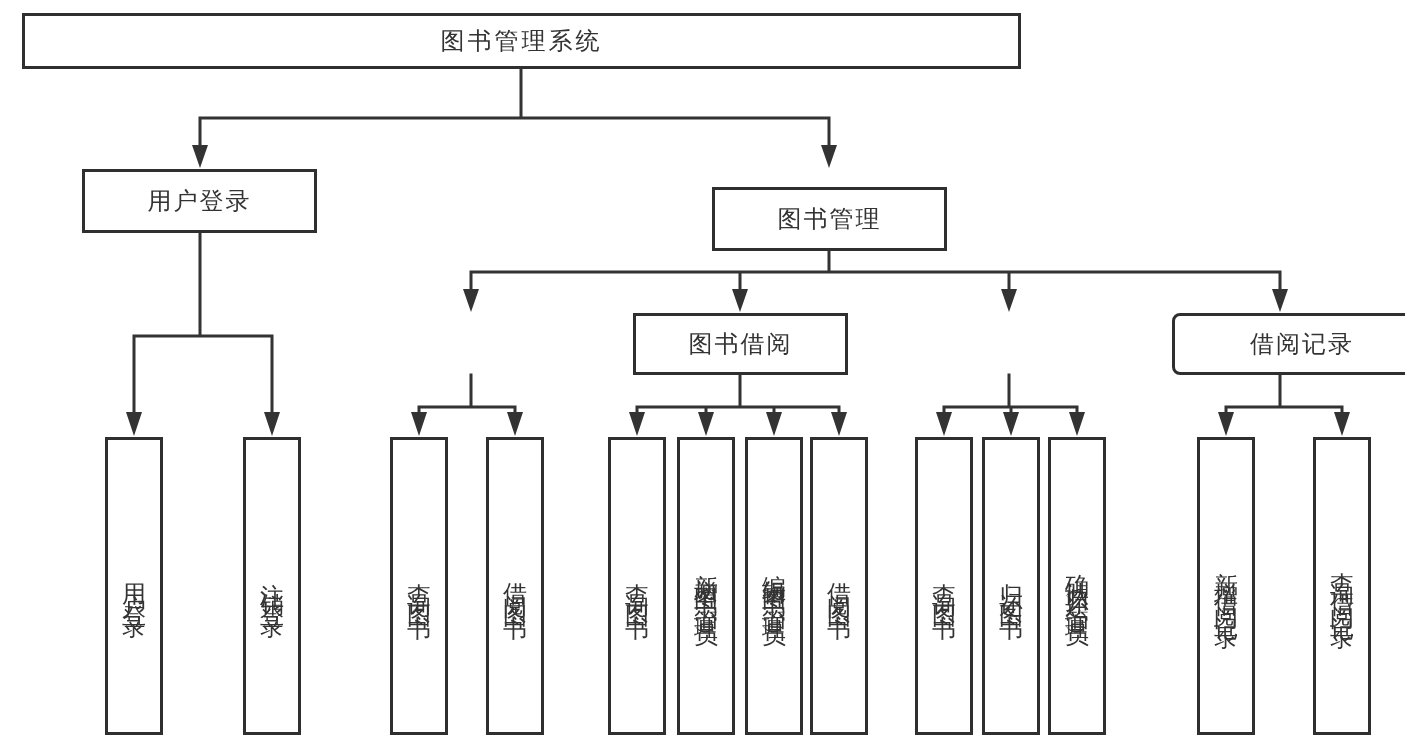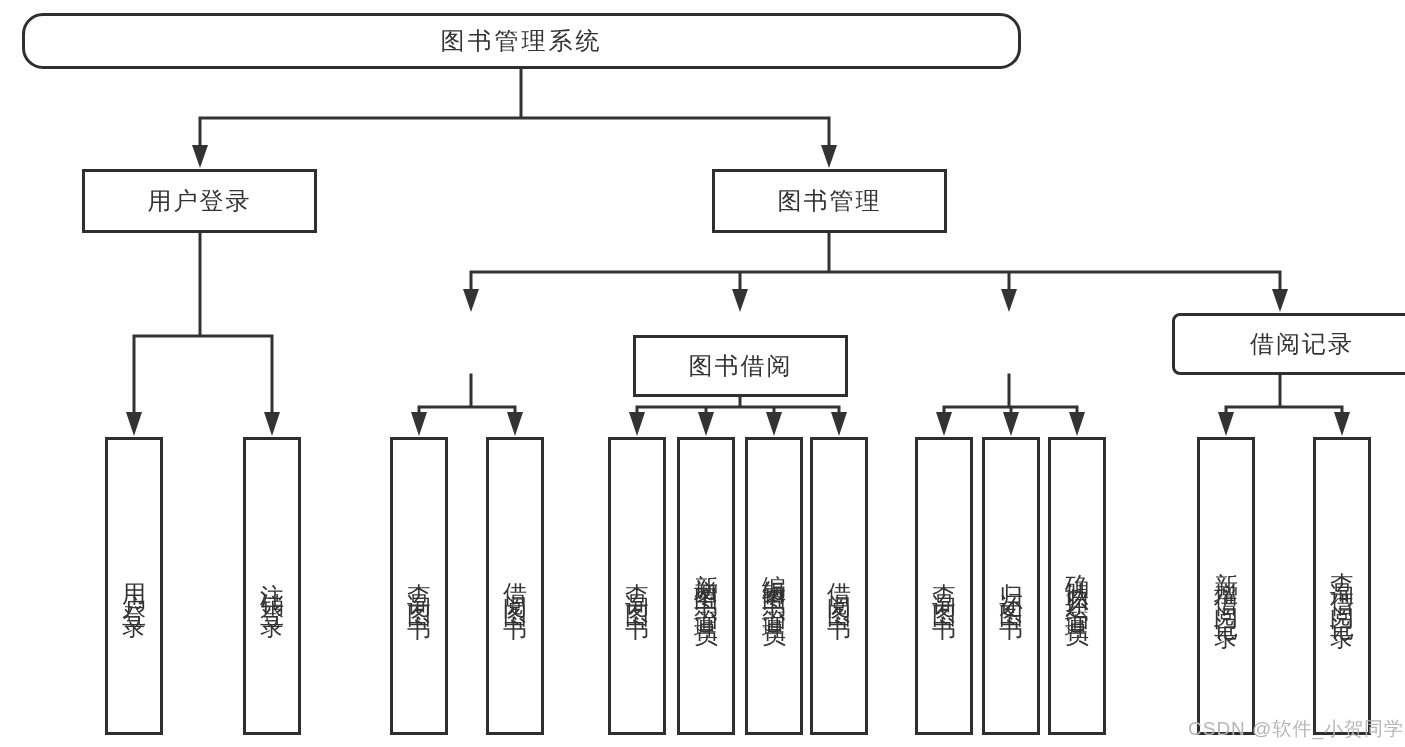--- a/index.html
+++ b/index.html
@@ -15,21 +15,21 @@
   #connectors polygon{fill:#333333;stroke:none;}
   .hbox{
     position:absolute;
     box-sizing:border-box;
     border:3px solid #2f2f2f;
     background:#ffffff;
     display:flex;align-items:center;justify-content:center;
     font-size:24px;color:#333333;letter-spacing:2px;
     white-space:nowrap;
   }
-  .hbox.root{letter-spacing:3px;border-radius:21px;}
+  .hbox.root{letter-spacing:3px;}
   .vbox{
     position:absolute;
     box-sizing:border-box;
     border:3px solid #2f2f2f;
     background:#ffffff;
     width:58px;height:298px;top:437px;
     display:flex;align-items:center;justify-content:center;
   }
   .vbox .vtext{
     writing-mode:vertical-rl;
@@ -96,23 +96,23 @@
     <g>
       <path d="M1280 375 V407 M1226 407 H1342 M1226 407 V414 M1342 407 V414"></path>
       <polygon points="1218,412 1234,412 1226,436"></polygon>
       <polygon points="1334,412 1350,412 1342,436"></polygon>
     </g>
   </svg>
 
   <div class="hbox root" style="left:22px;top:13px;width:999px;height:56px;">图书管理系统</div>
 
   <div class="hbox" style="left:82px;top:169px;width:235px;height:64px;">用户登录</div>
-  <div class="hbox" style="left:712px;top:169px;width:235px;height:64px;">图书管理</div>
+  <div class="hbox" style="left:712px;top:187px;width:235px;height:64px;">图书管理</div>
 
-  <div class="hbox" style="left:633px;top:313px;width:215px;height:62px;margin-top:22px;">图书借阅</div>
+  <div class="hbox" style="left:633px;top:313px;width:215px;height:62px;">图书借阅</div>
   <div class="hbox" style="left:1172px;top:313px;width:260px;height:62px;border-radius:8px;">借阅记录</div>
 
   <div class="vbox" style="left:105px;">
     <span class="vtext">用户登录</span>
   </div>
   <div class="vbox" style="left:243px;">
     <span class="vtext">注销登录</span>
   </div>
 
   <div class="vbox" style="left:390px;">
@@ -145,15 +145,14 @@
     <span class="vtext">确认归还（管理员）</span>
   </div>
 
   <div class="vbox" style="left:1197px;">
     <span class="vtext">新增借阅记录</span>
   </div>
   <div class="vbox" style="left:1313px;">
     <span class="vtext">查询借阅记录</span>
   </div>
 
-  <div class="watermark">CSDN @软件_小贺同学</div>
 
 </div>
 
 </body></html>

